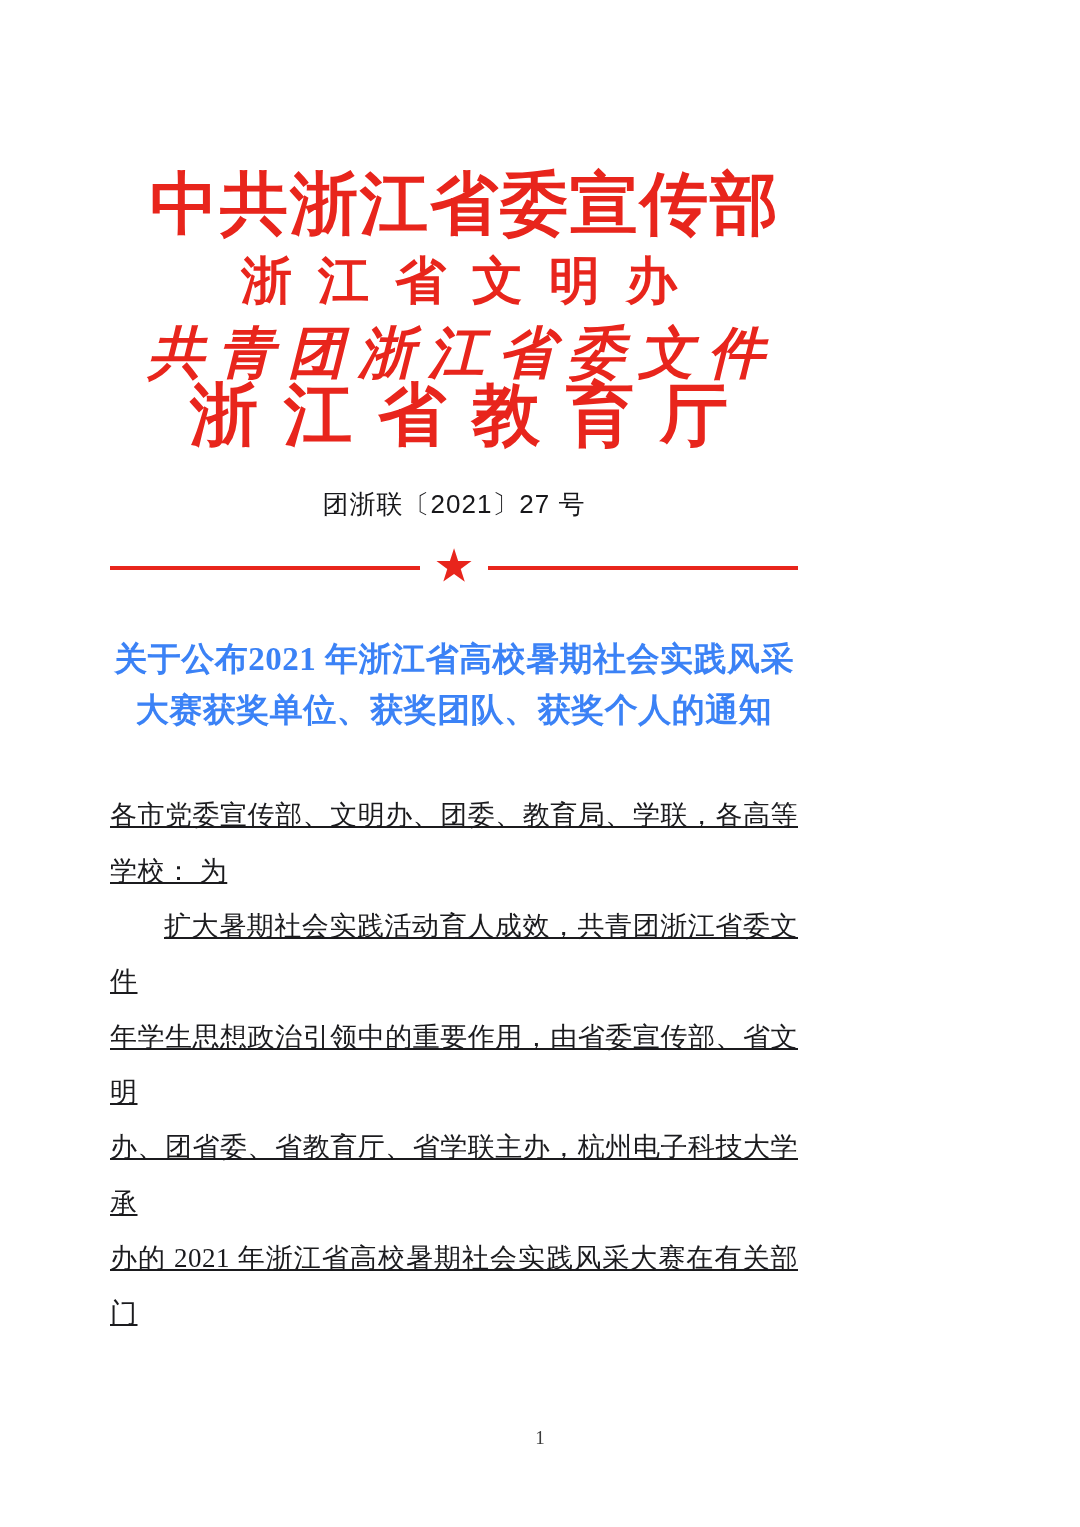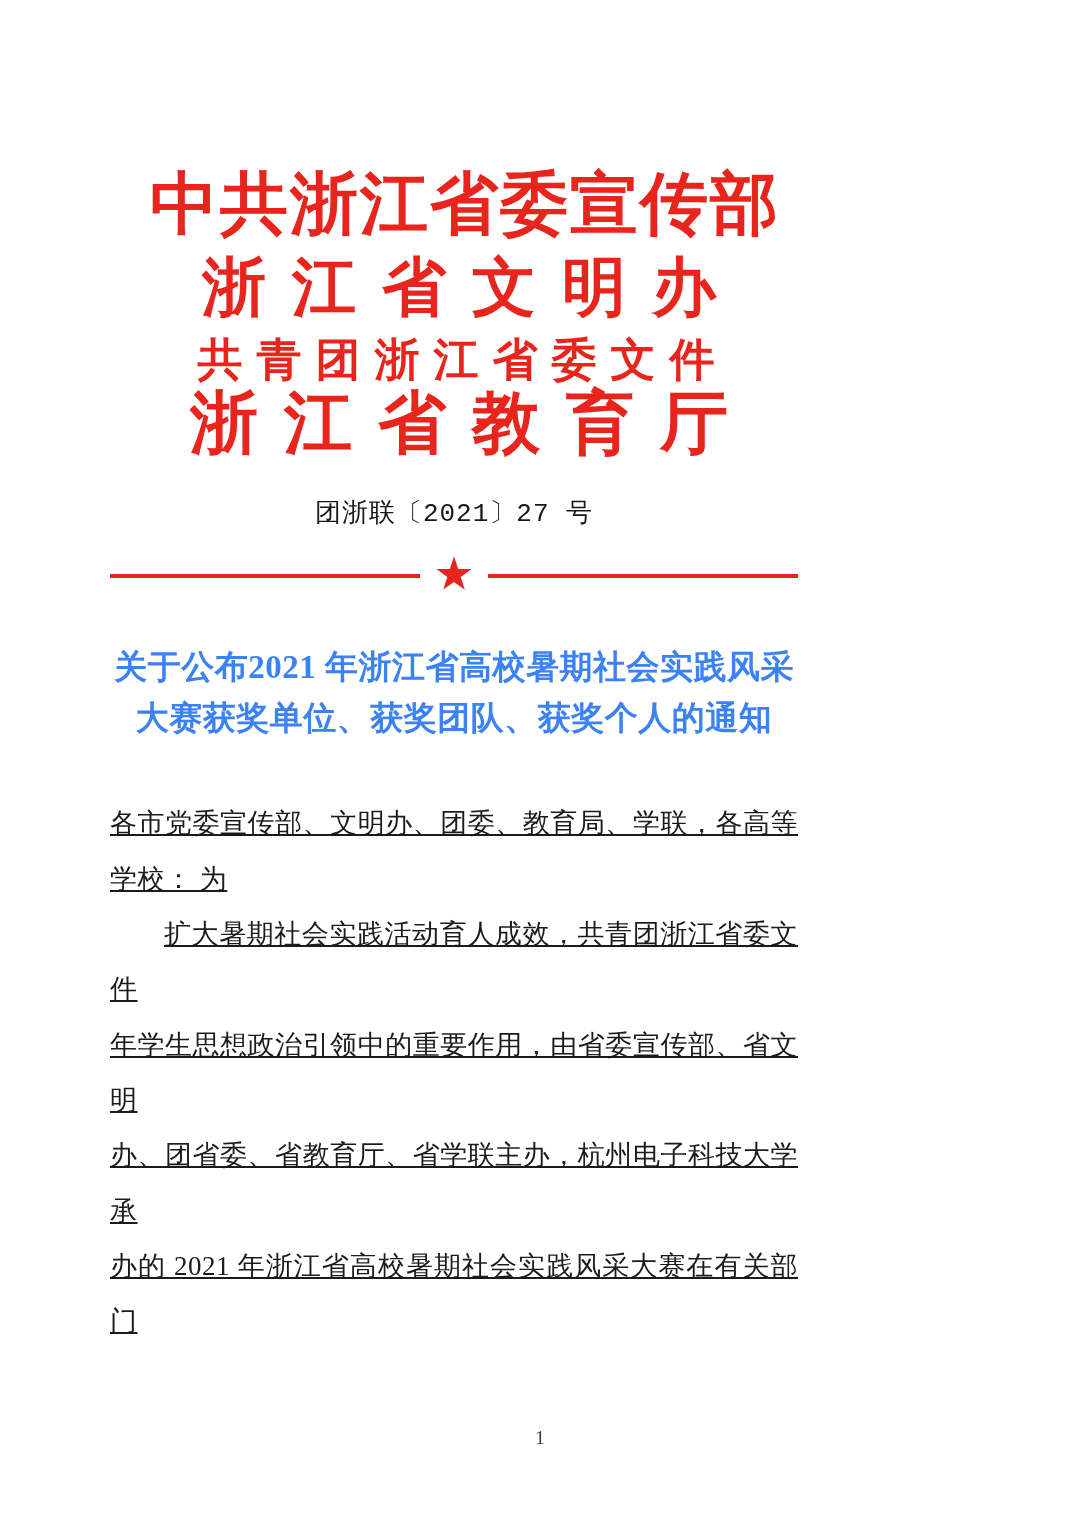--- a/index.html
+++ b/index.html
@@ -37,30 +37,31 @@
     white-space: nowrap;
     margin: 0 auto;
   }
   .lh-line.l1 {
     font-size: 68px;
     letter-spacing: 2px;
     margin-bottom: 18px;
     padding: 0 40px;
   }
   .lh-line.l2 {
-    font-size: 64px;
+    font-size: 51px;
     letter-spacing: 26px;
     padding-left: 36px;
     margin-bottom: 18px;
   }
   .lh-line.l3 {
-    font-size: 45px;
+    font-size: 56px;
     letter-spacing: 14px;
     padding-left: 18px;
-    margin-bottom: 6px;
+    margin-bottom: 0;
+    font-style: italic;
   }
   .lh-line.l4 {
     font-size: 68px;
     letter-spacing: 26px;
     padding-left: 36px;
     margin-bottom: 18px;
   }
   .lh-line.l5 {
     font-size: 68px;
     letter-spacing: 10px;
@@ -69,21 +70,21 @@
   }
 
   
   .doc-number {
     text-align: center;
     font-size: 26px;
     letter-spacing: 1px;
     color: #17171a;
     margin-top: 38px;
     margin-bottom: 26px;
-    font-family: Liberation Mono, monospace;
+    font-family: Liberation Sans, sans-serif;
   }
 
   
   .rule-wrap {
     position: relative;
     height: 40px;
     margin: 6px 0 34px 0;
     display: flex;
     align-items: center;
     justify-content: center;

